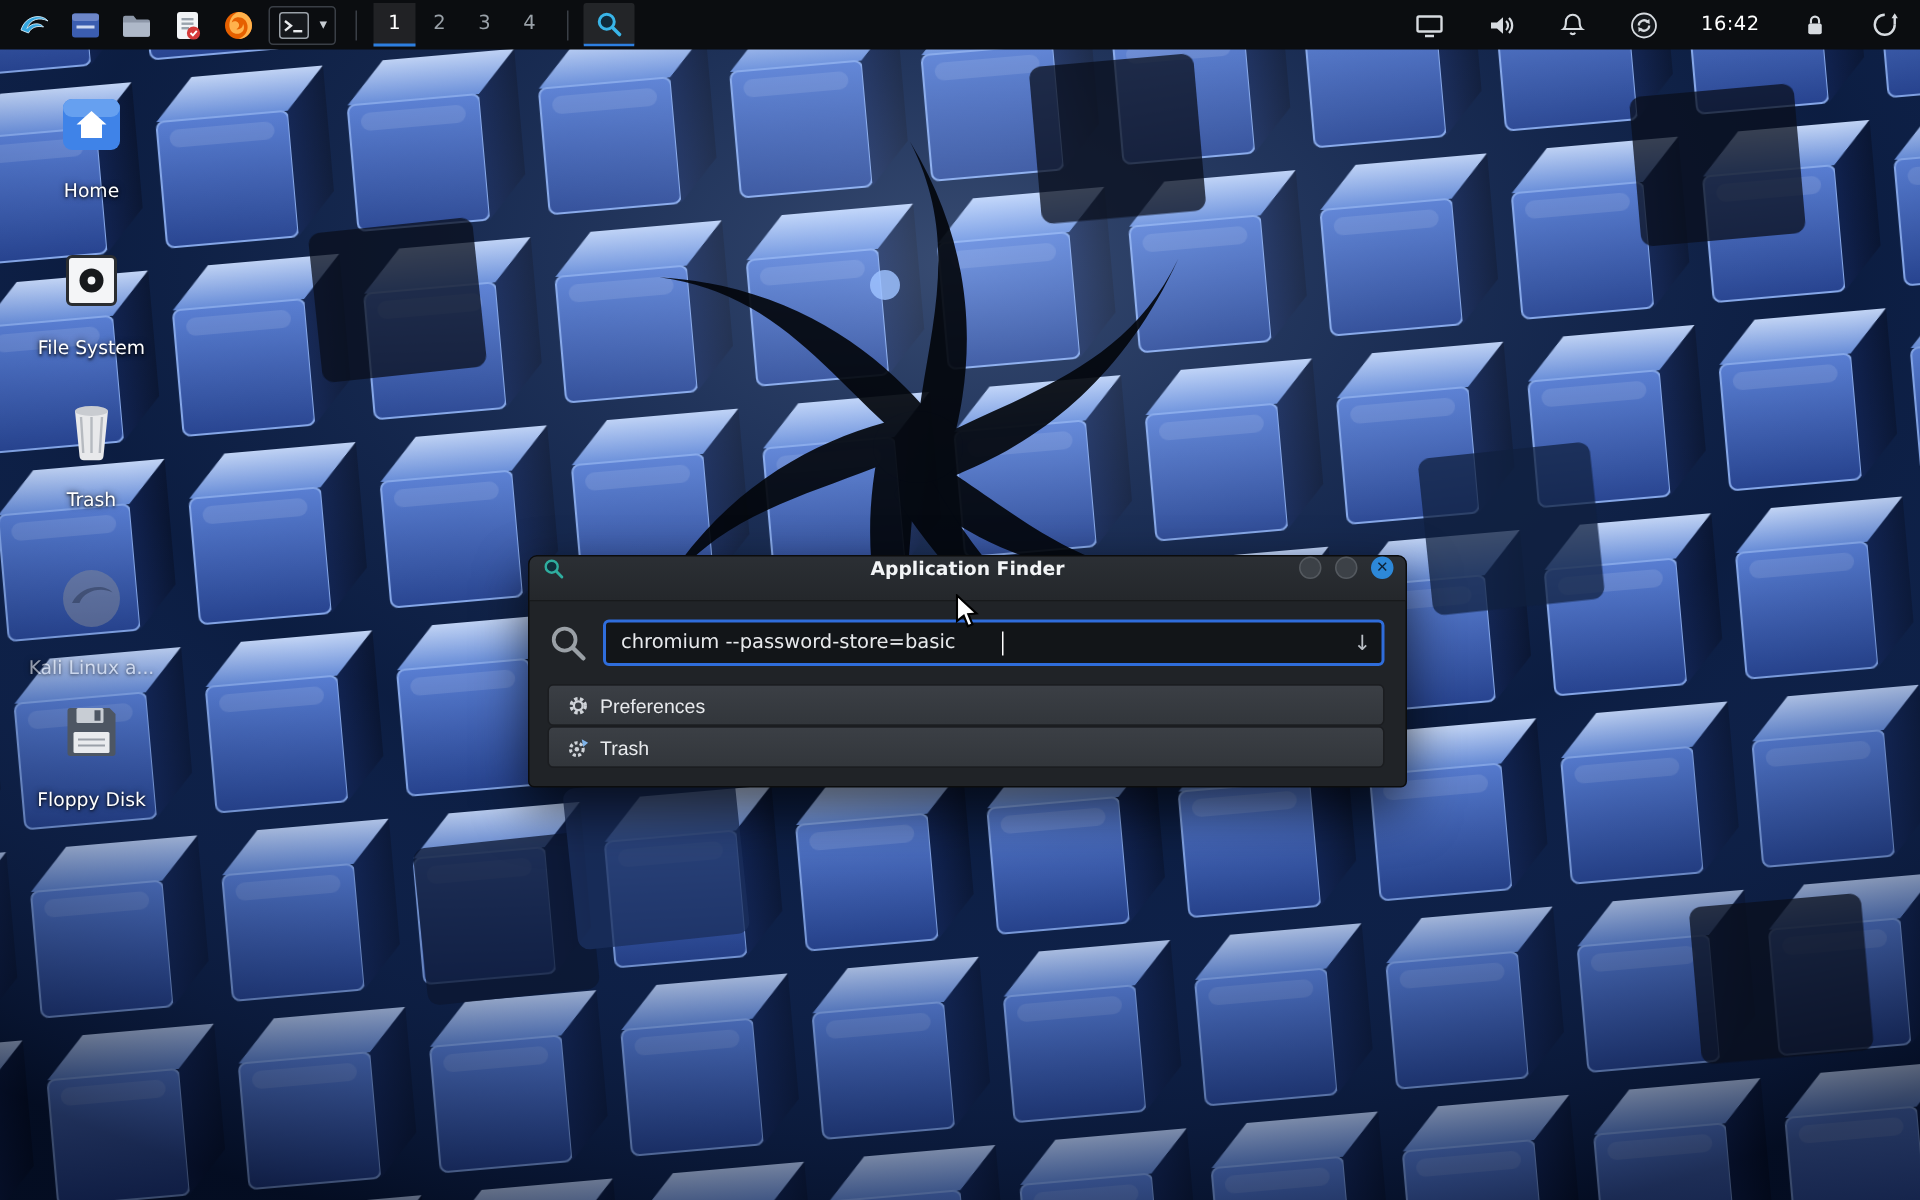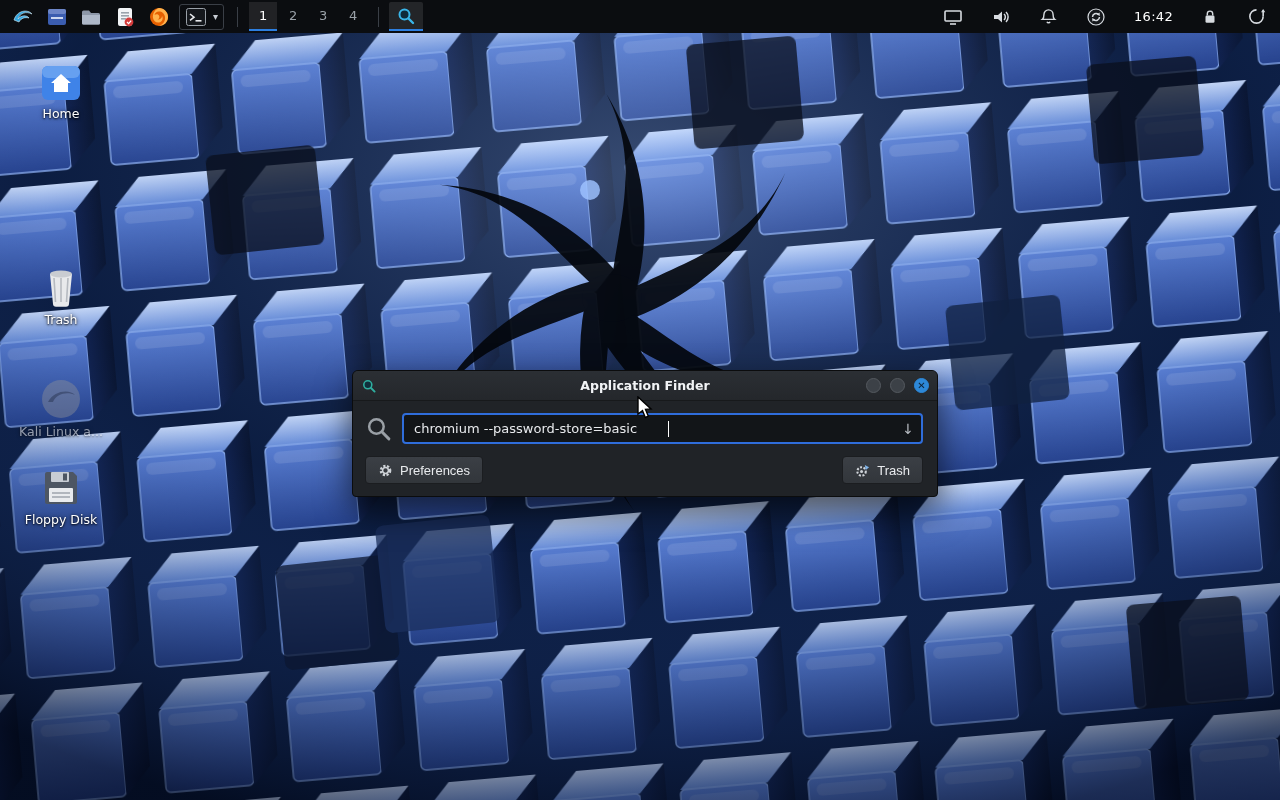--- a/index.html
+++ b/index.html
@@ -25,49 +25,49 @@
   .ws.active { color:#fff; background:rgba(255,255,255,.09); border-bottom:2px solid #2d7fe0; }
   .winbtn { width:34px; height:29px; display:flex; align-items:center; justify-content:center;
     background:rgba(255,255,255,.10); border-bottom:2px solid #2d7fe0; border-radius:2px 2px 0 0; }
   .tray { margin-left:auto; display:flex; align-items:center; gap:28px; padding-right:8px; }
   .clock { color:#ffffff; font-size:13px; letter-spacing:.3px; }
 
   
   .dicon { position:absolute; left:15px; width:92px; display:flex; flex-direction:column;
     align-items:center; z-index:10; }
   .dicon .art { height:44px; display:flex; align-items:flex-end; justify-content:center; }
-  .dicon .lbl { margin-top:4px; color:#ffffff; font-size:12.5px; text-align:right;
+  .dicon .lbl { margin-top:17px; color:#ffffff; font-size:12.5px; text-align:right;
     text-shadow:0 1px 2px rgba(0,0,0,.9), 0 0 4px rgba(0,0,0,.7); white-space:nowrap; }
   .dicon.i0 { top:58px; } .dicon.i1 { top:163px; } .dicon.i2 { top:264px; }
   .dicon.i3 { top:376px; } .dicon.i4 { top:464px; }
   .dim { opacity:.55; }
 
   
   .finder { position:absolute; left:352px; top:370px; width:586px; z-index:40;
     background:#202327; border:1px solid #0b0c0d; border-radius:6px 6px 4px 4px;
     box-shadow:0 14px 34px rgba(0,0,0,.65); }
-  .titlebar { height:30px; display:flex; align-items:center; position:relative;
+  .titlebar { height:30px; display:flex; position:relative;
     background:linear-gradient(#2b2f34,#24272b); border-radius:5px 5px 0 0;
     border-bottom:1px solid #17191b; padding:0 8px; }
   .title { position:absolute; left:0; right:0; text-align:center; color:#f2f4f6;
     font-size:12.5px; font-weight:bold; pointer-events:none; }
   .wbtns { margin-left:auto; display:flex; gap:9px; z-index:2; }
   .wc { width:15px; height:15px; border-radius:50%; background:#3c4147; border:1px solid #54595f; }
   .wc.close { background:#2d88d8; border-color:#2d88d8; display:flex; align-items:center;
     justify-content:center; color:#0d2236; font-size:10px; font-weight:bold; line-height:1; }
   .fbody { padding:12px 14px 12px 12px; }
   .searchrow { display:flex; align-items:center; gap:10px; }
   .entry { position:relative; flex:1; height:31px; background:#121518;
     border:2px solid #2f6ddb; border-radius:4px; display:flex; align-items:center;
     padding:0 26px 0 10px;gap:27px; }
   .entry .val { color:#e8eaed; font-size:13px; white-space:nowrap; overflow:hidden; }
   .caret { display:inline-block; width:1px; height:16px; background:#ffffff; margin-left:4px; }
   .entry .drop { position:absolute; right:7px; top:50%; transform:translateY(-50%);
     color:#b9bec4; font-size:14px; }
-  .btnrow { display:flex; justify-content:space-between; margin-top:12px; }
+  .btnrow { display:flex; justify-content:space-between; margin-top:12px;flex-direction:column; }
   .gbtn { display:inline-flex; align-items:center; gap:7px; height:28px; padding:0 12px;
     background:linear-gradient(#3b3f45,#32363b); border:1px solid #1b1d20; border-radius:4px;
     color:#e8eaed; font-size:13px; }
 
   
   .cursor { position:absolute; left:636px; top:396px; z-index:60; }
 </style>
 </head>
 <body>
 
@@ -245,20 +245,30 @@
     <div class="art">
       <svg width="42" height="40" viewBox="0 0 42 40">
         <rect x="2" y="4" width="38" height="34" rx="6" fill="#3f83e8"></rect>
         <rect x="2" y="4" width="38" height="12" rx="6" fill="#66a0f0"></rect>
         <path d="M21,12 L31,21 L28,21 L28,30 L14,30 L14,21 L11,21 Z" fill="#ffffff"></path>
       </svg>
     </div>
     <div class="lbl">Home</div>
   </div>
 
+  <div class="dicon i1">
+    <div class="art">
+      <svg width="40" height="40" viewBox="0 0 40 40">
+        <rect x="4" y="4" width="32" height="32" rx="3" fill="#f4f5f7" stroke="#2a2d31" stroke-width="2"></rect>
+        <circle cx="20" cy="20" r="8" fill="#17191c"></circle>
+        <circle cx="20" cy="20" r="2.6" fill="#f4f5f7"></circle>
+      </svg>
+    </div>
+    <div class="lbl">File System</div>
+  </div>
 
   <div class="dicon i2">
     <div class="art">
       <svg width="38" height="42" viewBox="0 0 38 42">
         <path d="M8,8 L30,8 L27,38 a3,3 0 0 1 -3,2.8 L14,40.8 a3,3 0 0 1 -3,-2.8 Z" fill="#e8e9eb"></path>
         <ellipse cx="19" cy="8" rx="11" ry="3.4" fill="#c9ccd1"></ellipse>
         <path d="M12,12 L13.5,36 M19,12 L19,36 M26,12 L24.5,36" stroke="#b6bac0" stroke-width="1.6"></path>
       </svg>
     </div>
     <div class="lbl">Trash</div>

